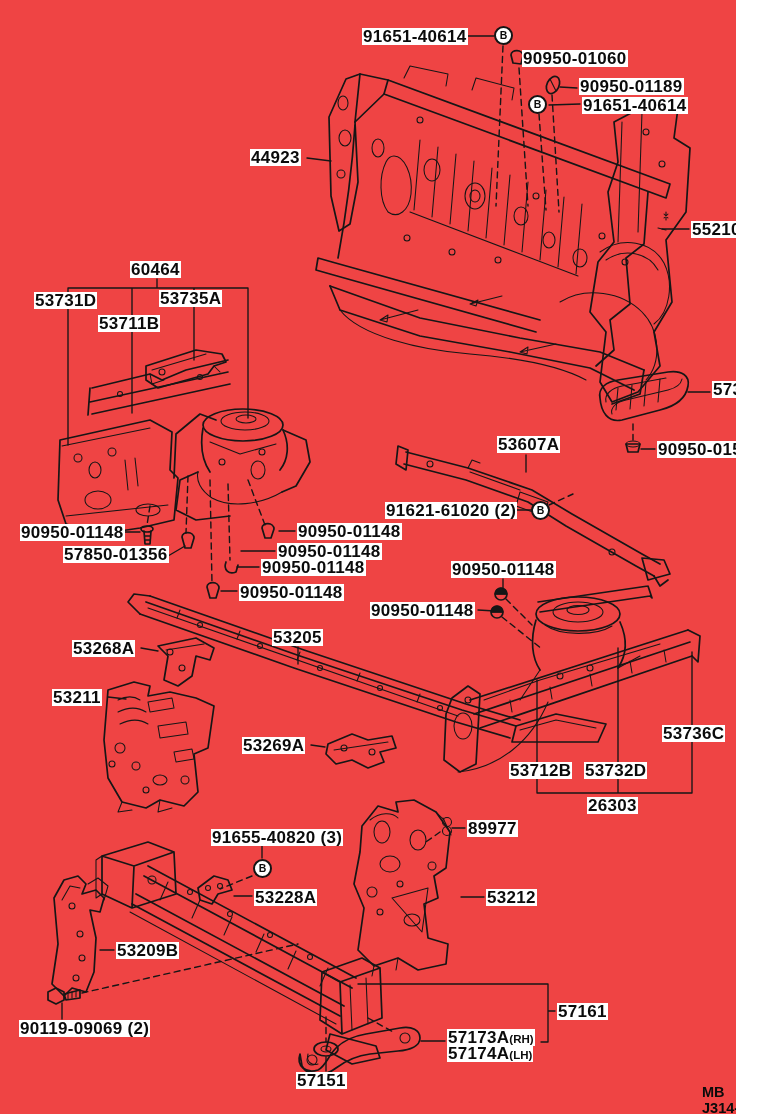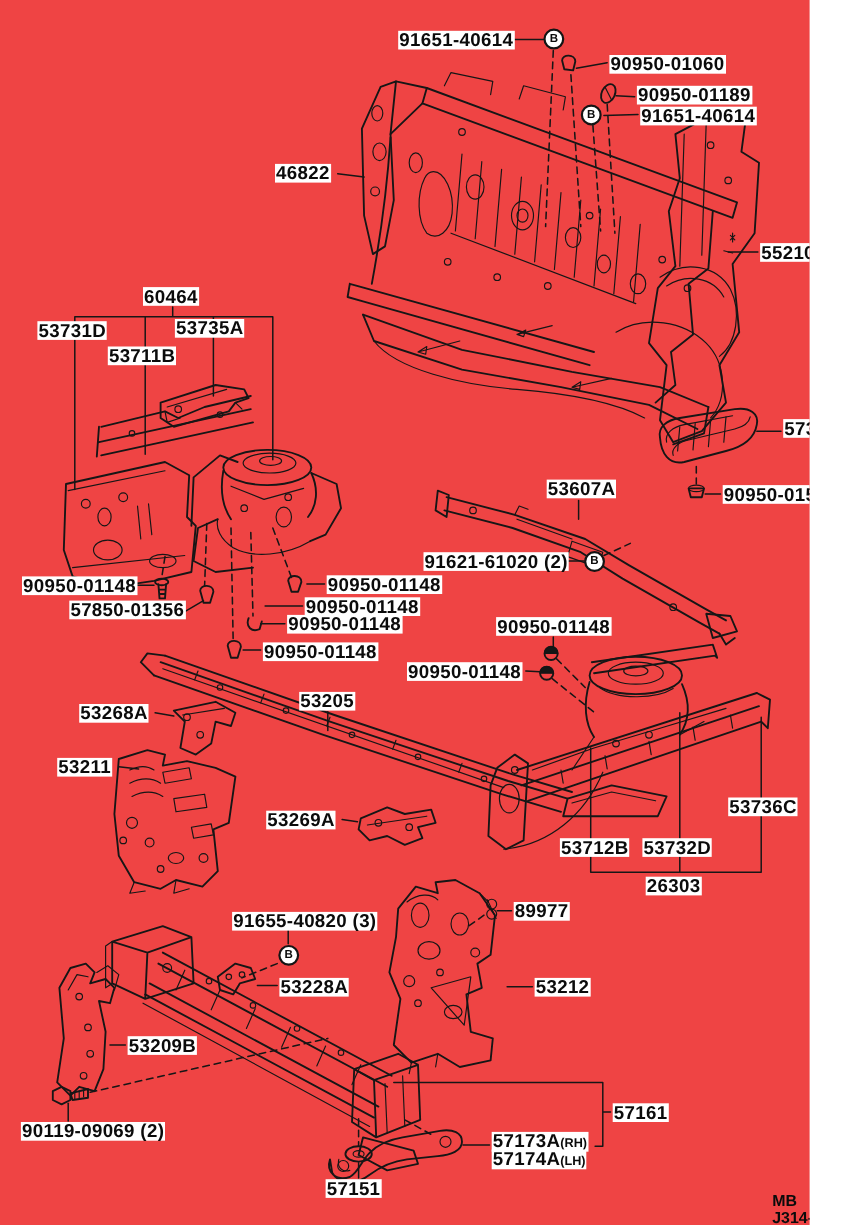--- a/index.html
+++ b/index.html
@@ -314,24 +314,24 @@
     <path class="dash" d="M502,617 L542,649"></path>
     <path class="dash" d="M440,832 L423,844"></path>
     <path class="dash" d="M252,876 L220,889"></path>
     <path class="dash" d="M82,993 L298,944"></path>
     <path class="dash" d="M368,1018 L395,1033"></path>
     <path class="dash" d="M326,1017 L326,1042"></path>
   </g>
 </svg>
 
 <div class="lbl" style="left:362px;top:28px">91651-40614</div>
-<div class="lbl" style="left:554px;top:50px">90950-01060</div>
+<div class="lbl" style="left:522px;top:50px">90950-01060</div>
 <div class="lbl" style="left:579px;top:78px">90950-01189</div>
 <div class="lbl" style="left:582px;top:97px">91651-40614</div>
-<div class="lbl" style="left:250px;top:149px">46822</div>
+<div class="lbl" style="left:250px;top:149px">44923</div>
 <div class="lbl" style="left:691px;top:221px">55210</div>
 <div class="lbl" style="left:130px;top:261px">60464</div>
 <div class="lbl" style="left:34px;top:292px">53731D</div>
 <div class="lbl" style="left:159px;top:290px">53735A</div>
 <div class="lbl" style="left:98px;top:315px">53711B</div>
 <div class="lbl" style="left:712px;top:381px">57301A</div>
 <div class="lbl" style="left:497px;top:436px">53607A</div>
 <div class="lbl" style="left:657px;top:441px">90950-01511 (2)</div>
 <div class="lbl" style="left:385px;top:502px">91621-61020 (2)</div>
 <div class="lbl" style="left:20px;top:524px">90950-01148</div>

